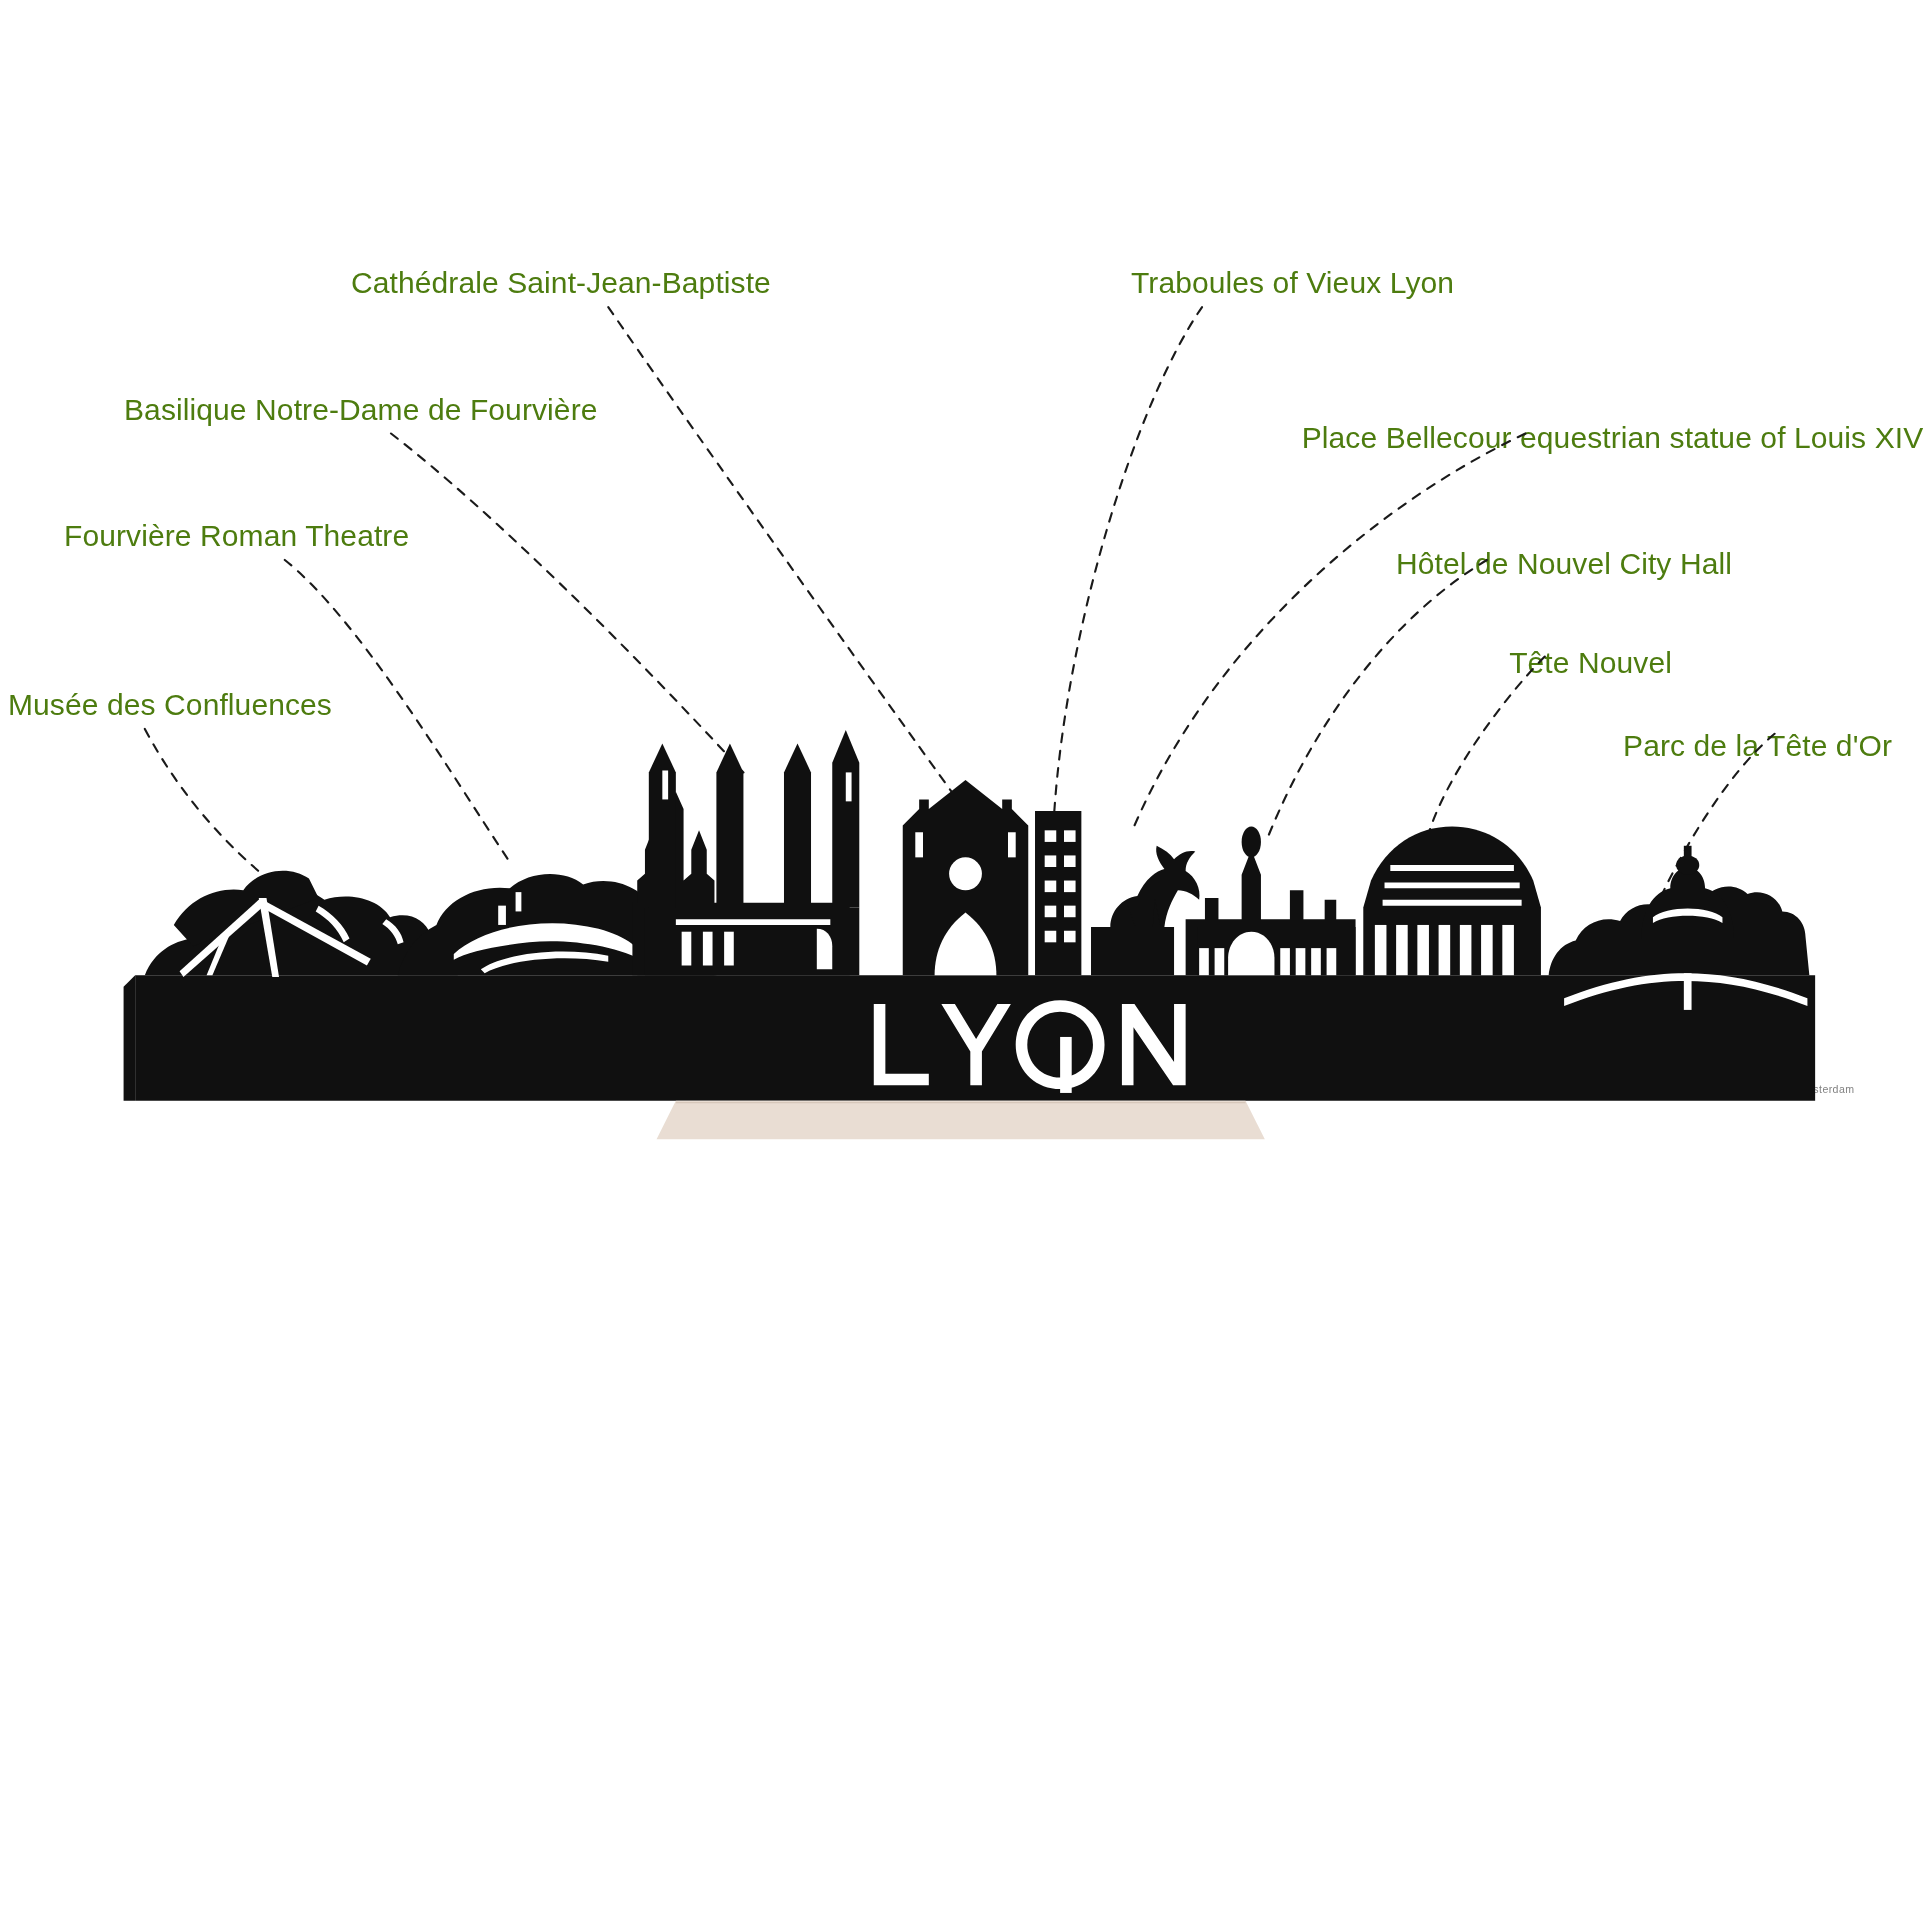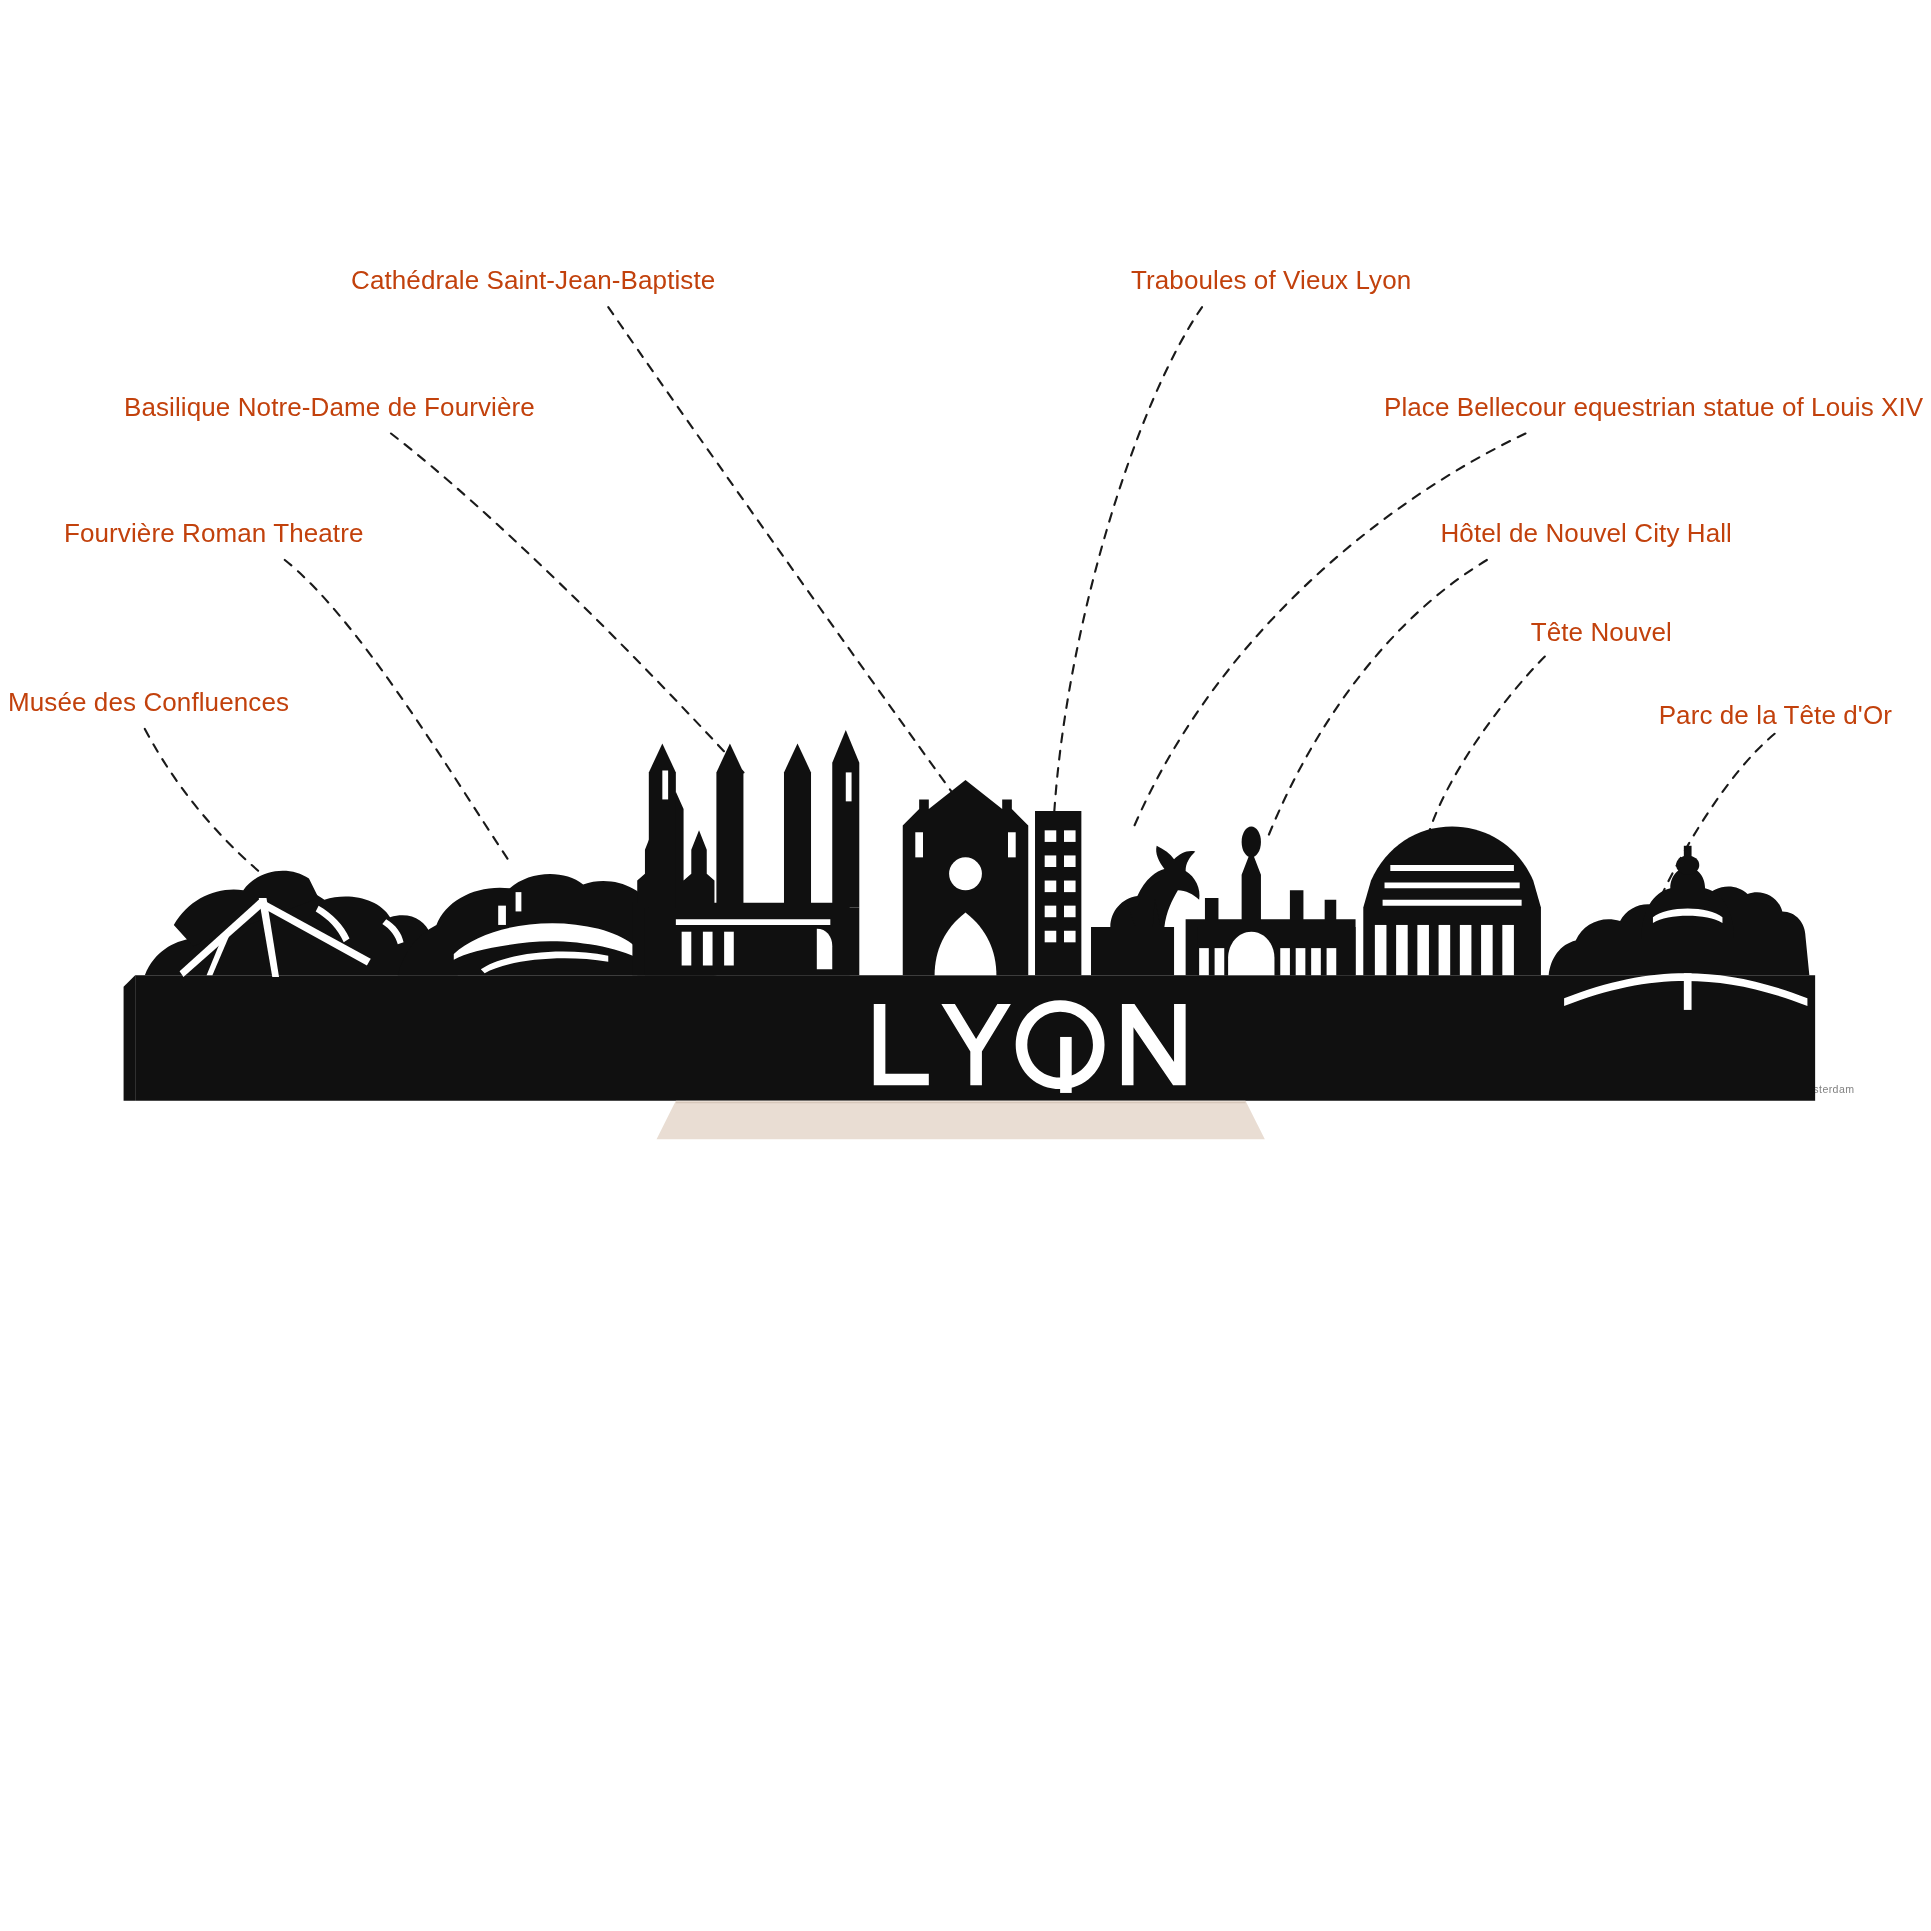--- a/index.html
+++ b/index.html
@@ -14,27 +14,27 @@
     color: #1a1a1a;
     overflow: hidden;
   }
   #stage {
     position: relative;
     width: 1931px;
     height: 1931px;
   }
   .label {
     position: absolute;
-    font-size: 26px;
+    font-size: 30px;
     line-height: 1.15;
-    color: #c2410c;
+    color: #4d7c0f;
     white-space: nowrap;
     letter-spacing: 0.1px;
   }
-  .label.right { text-align: right; }
+  .label.right { text-align: right; margin-top: 28px; }
   svg.overlay {
     position: absolute;
     left: 0;
     top: 0;
     width: 1931px;
     height: 1931px;
     pointer-events: none;
   }
   .leader {
     fill: none;

